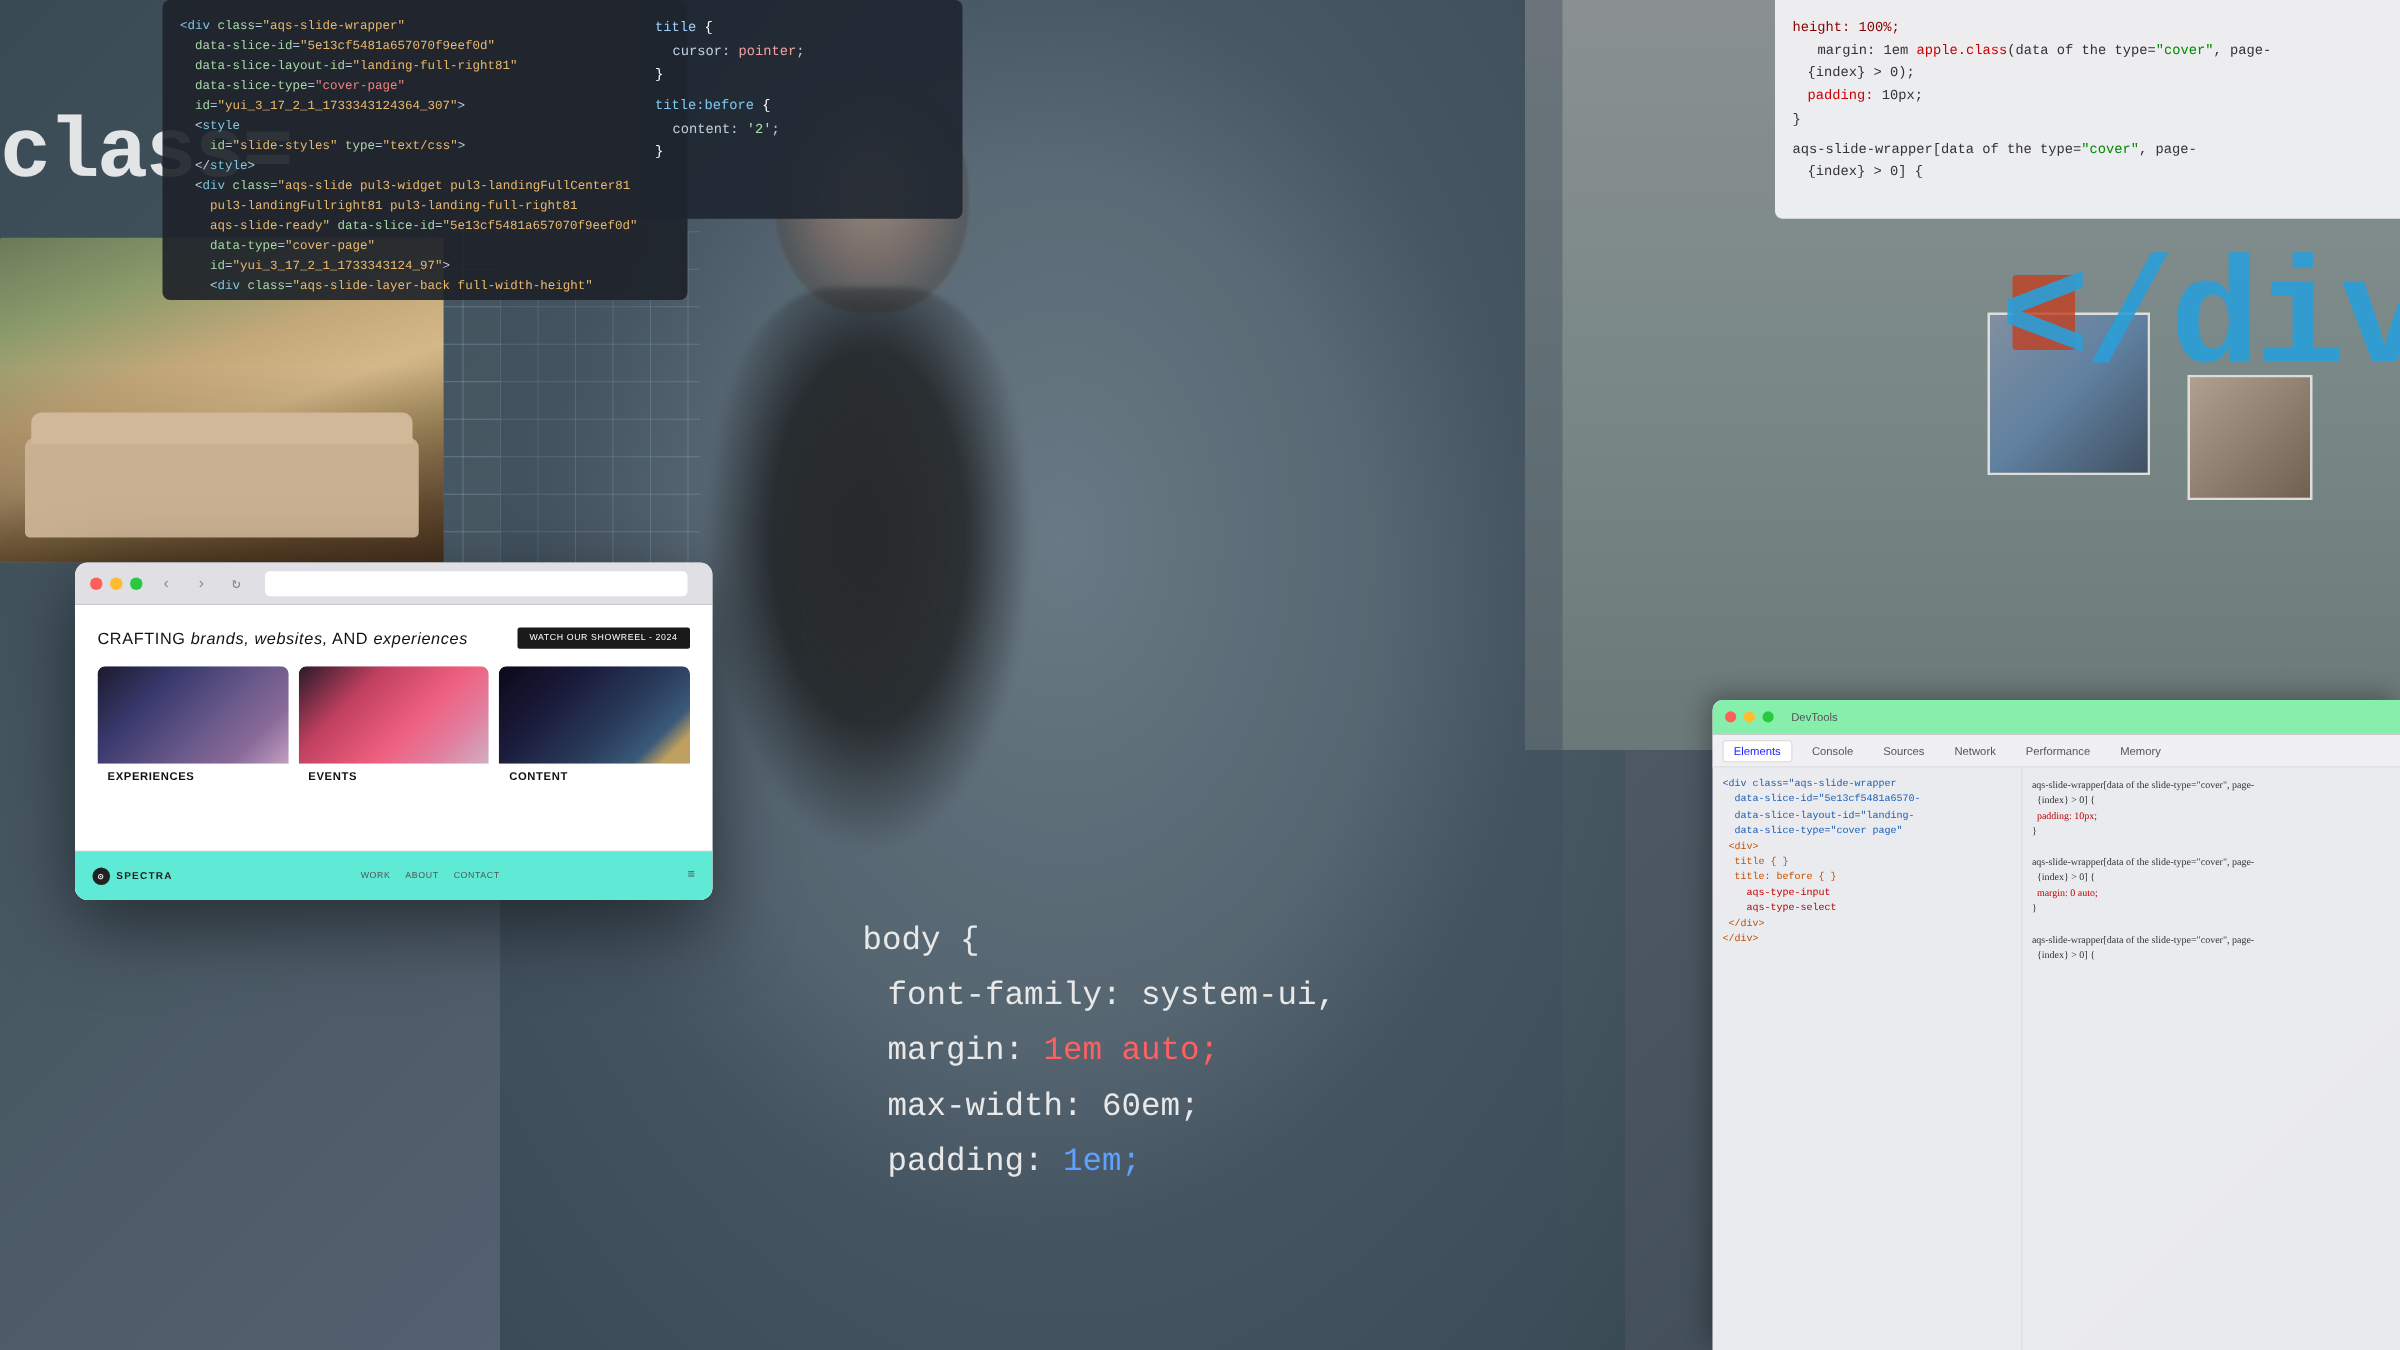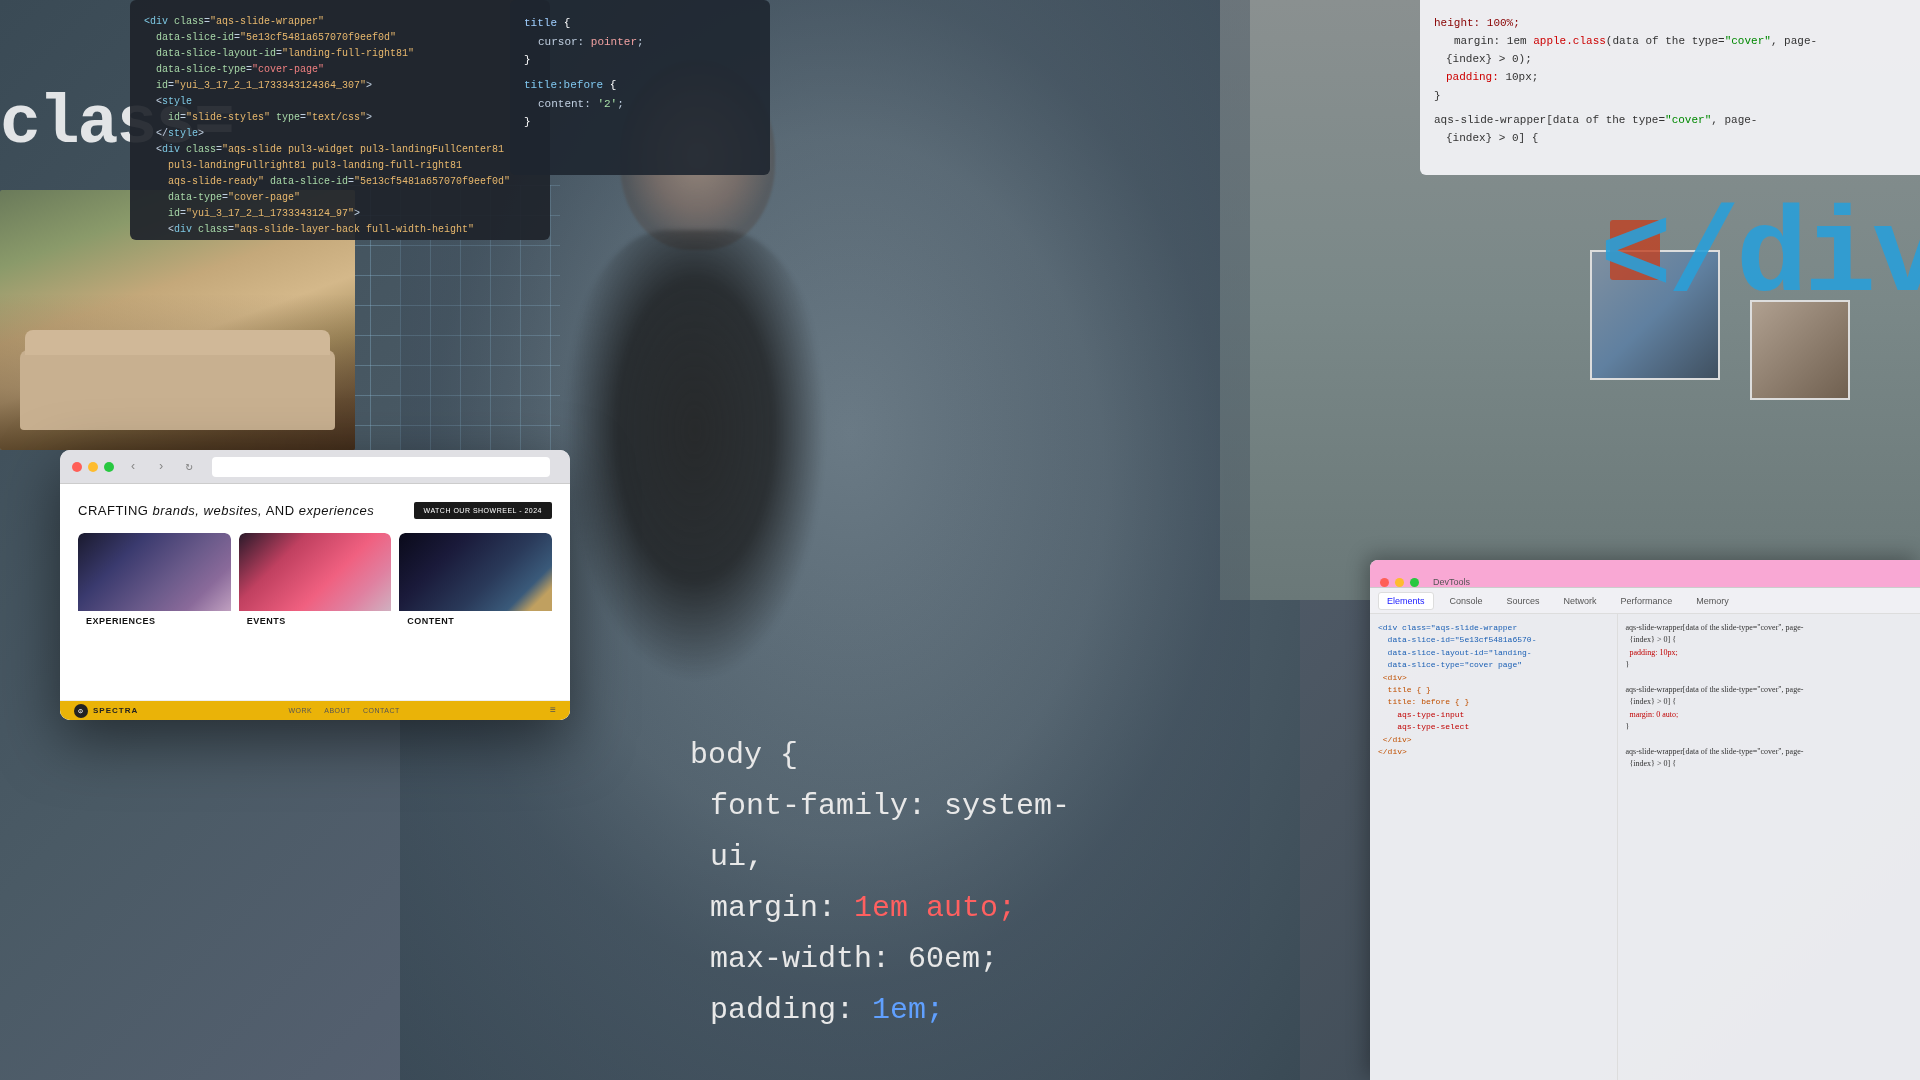--- a/index.html
+++ b/index.html
@@ -329,22 +329,22 @@
       color: #111;
       padding: 5px 8px;
       letter-spacing: 0.5px;
     }
 
     .browser-footer {
       position: absolute;
       bottom: 0;
       left: 0;
       right: 0;
-      height: 20px;
-      background: #eab308;
+      height: 40px;
+      background: #5eead4;
       border-top: 1px solid #eee;
       display: flex;
       align-items: center;
       padding: 0 14px;
       justify-content: space-between;
     }
 
     .footer-logo {
       display: flex;
       align-items: center;
@@ -429,21 +429,21 @@
     }
 
     
     .code-bottom-center {
       position: absolute;
       bottom: 0;
       left: 690px;
       width: 400px;
       height: 350px;
       z-index: 15;
-      font-size: 30px;
+      font-size: 26px;
       line-height: 1.7;
       font-family: 'Courier New', monospace;
       color: #e8e8e8;
     }
 
     .code-bottom-center .prop { color: #e8e8e8; }
     .code-bottom-center .val-normal { color: #e8e8e8; }
     .code-bottom-center .val-red { color: #ff6060; }
     .code-bottom-center .val-blue { color: #60a0ff; }
     .code-bottom-center .selector { color: #e8e8e8; }
@@ -457,23 +457,23 @@
       height: 520px;
       background: rgba(248, 248, 252, 0.92);
       border-radius: 8px 0 0 0;
       z-index: 20;
       overflow: hidden;
       box-shadow: -4px -4px 20px rgba(0,0,0,0.3);
     }
 
     .devtools-titlebar {
       height: 28px;
-      background: #f9a8d4;
-      display: flex;
-      align-items: flex-end;
+      background: #86efac;
+      display: flex;
+      align-items: center;
       padding: 0 10px;
       gap: 6px;
       border-bottom: 1px solid #ccc;
     }
 
     .devtools-dot {
       width: 9px;
       height: 9px;
       border-radius: 50%;
     }

